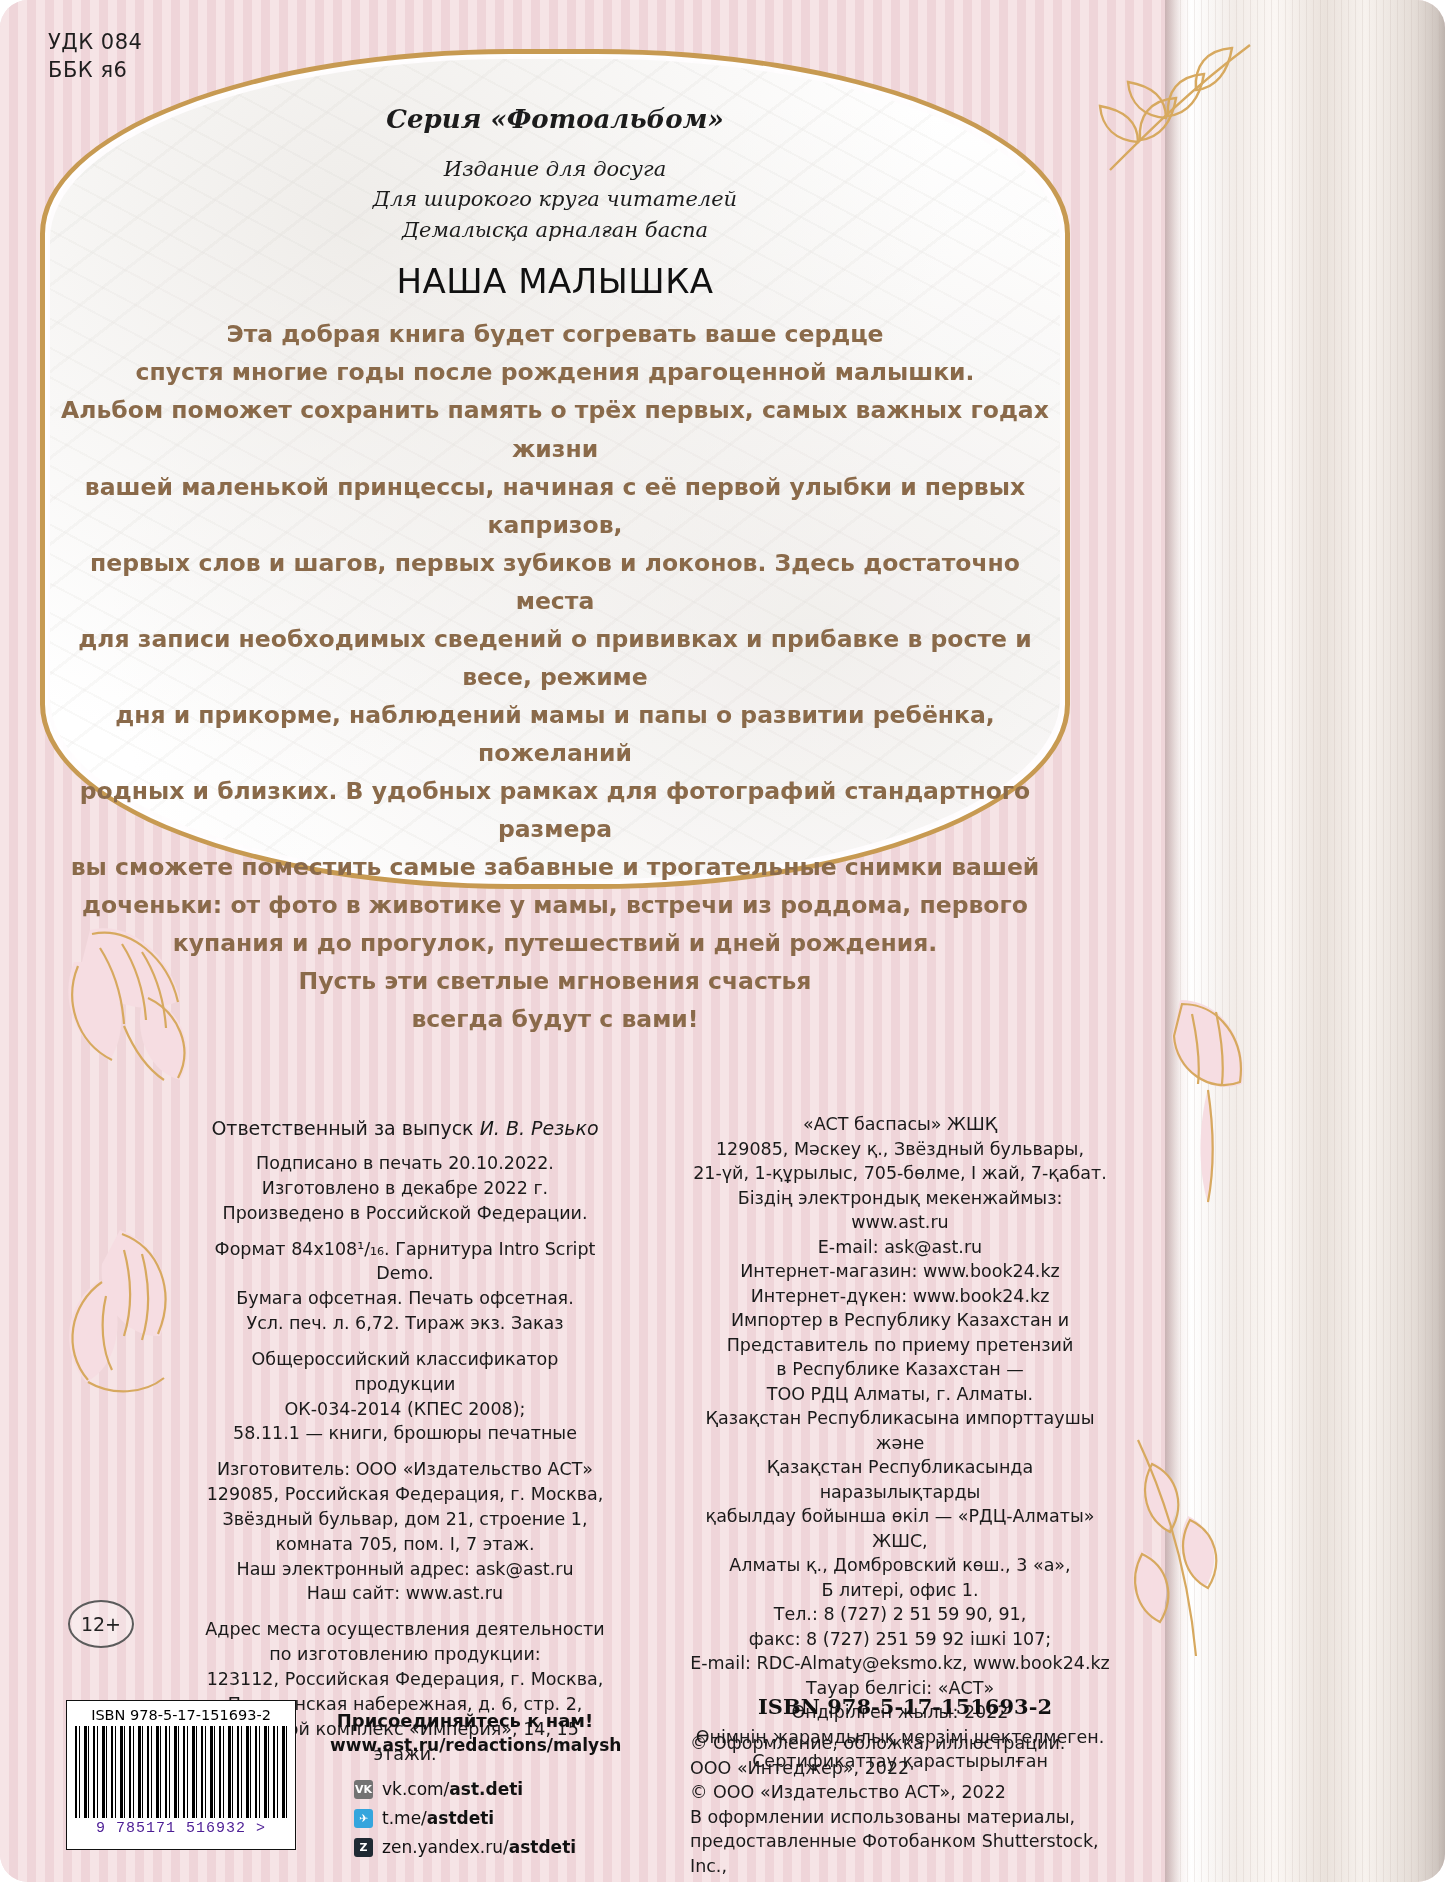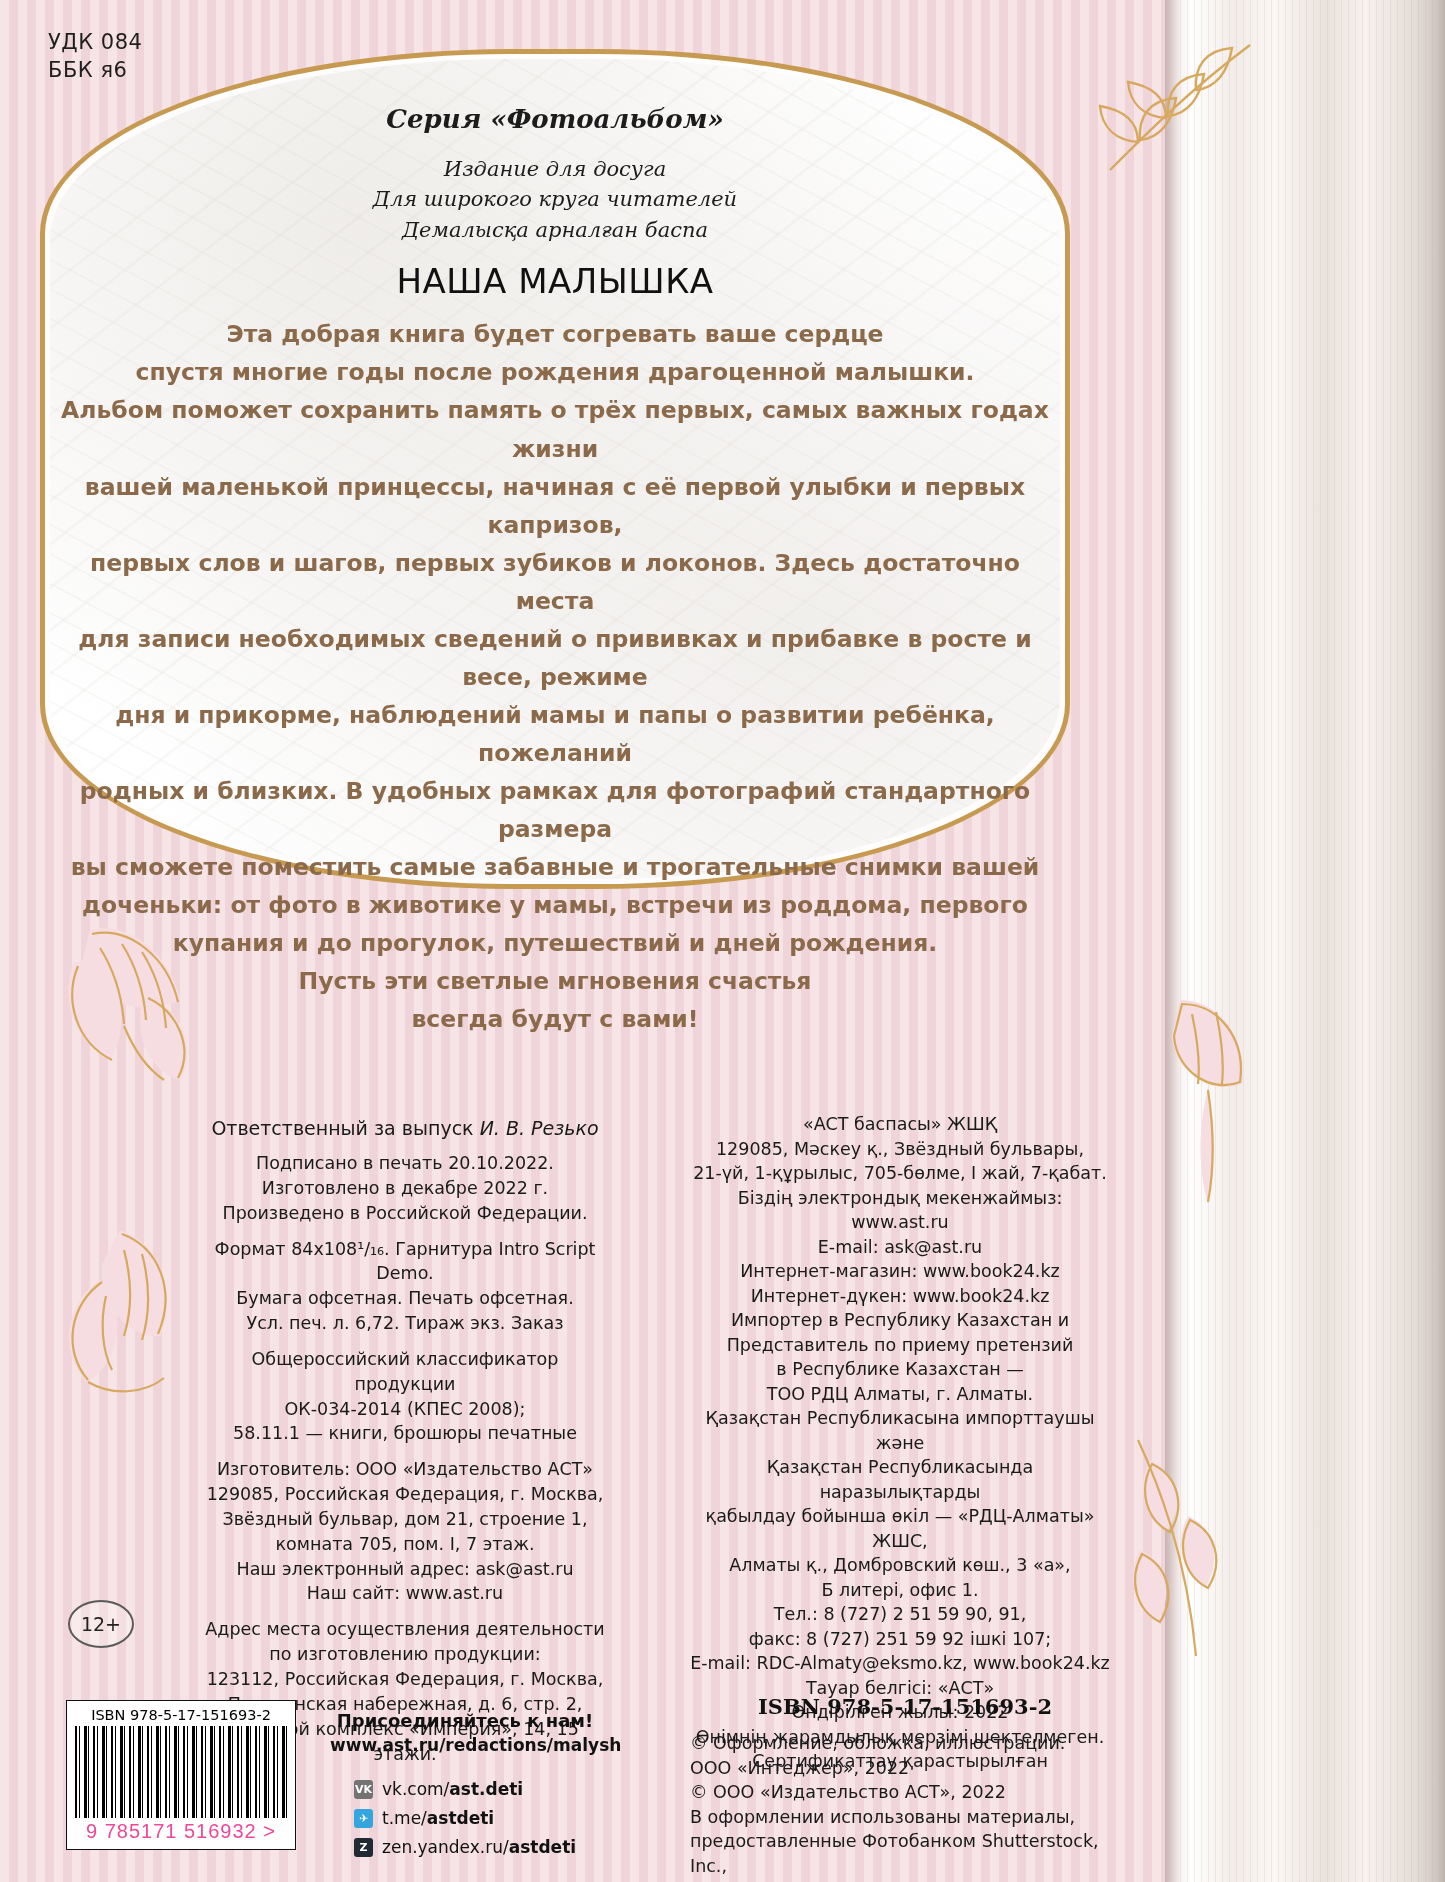--- a/index.html
+++ b/index.html
@@ -7,20 +7,21 @@
     padding: 0;
     background: #ffffff;
   }
   .page {
     position: relative;
     width: 1445px;
     height: 1882px;
     overflow: hidden;
     font-family: "DejaVu Sans", sans-serif;
     background: #f3dfe2;
+    border-radius: 28px;
   }
   
   .stripes {
     position: absolute;
     left: 0; top: 0;
     width: 1165px;
     height: 1882px;
     background:
       repeating-linear-gradient(90deg,
         #f6e4e6 0px, #f6e4e6 9px,
@@ -217,26 +218,26 @@
   .bars {
     height: 92px;
     background-image:
       repeating-linear-gradient(90deg,
         #000 0px, #000 2px, #fff 2px, #fff 4px,
         #000 4px, #000 5px, #fff 5px, #fff 9px,
         #000 9px, #000 12px, #fff 12px, #fff 13px,
         #000 13px, #000 14px, #fff 14px, #fff 18px);
   }
   .barcode-digits {
-    font-family: Liberation Sans, sans-serif;
-    font-size: 20px;
+    font-family: Liberation Mono, monospace;
+    font-size: 15px;
     letter-spacing: 1px;
     text-align: center;
     margin-top: 2px;
-    color: #ec4899;
+    color: #4c1d95;
   }
 
   
   .social {
     position: absolute;
     left: 330px; top: 1710px;
     width: 270px;
     font-family: "DejaVu Sans", sans-serif;
     color: #111;
   }

